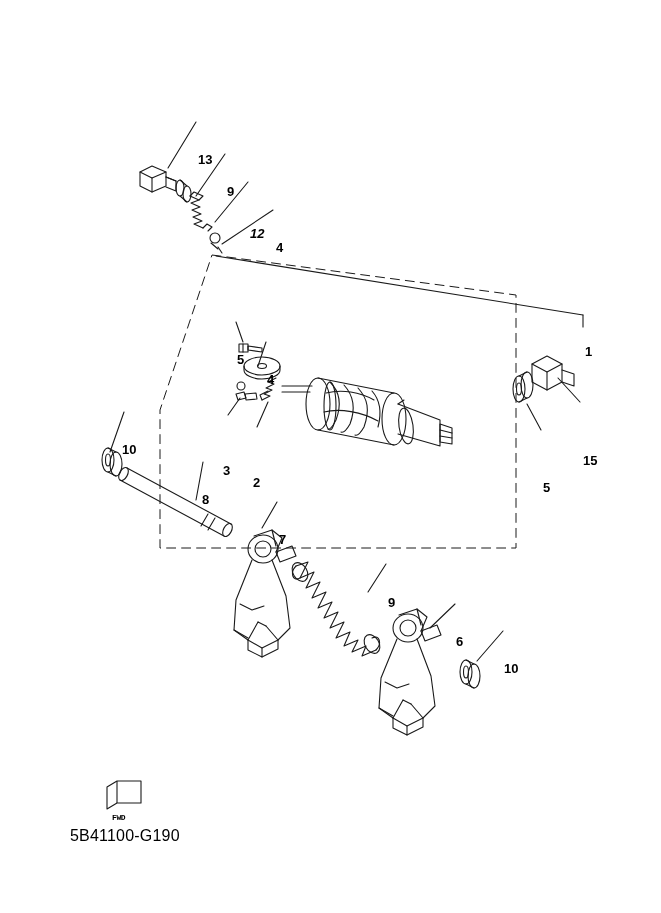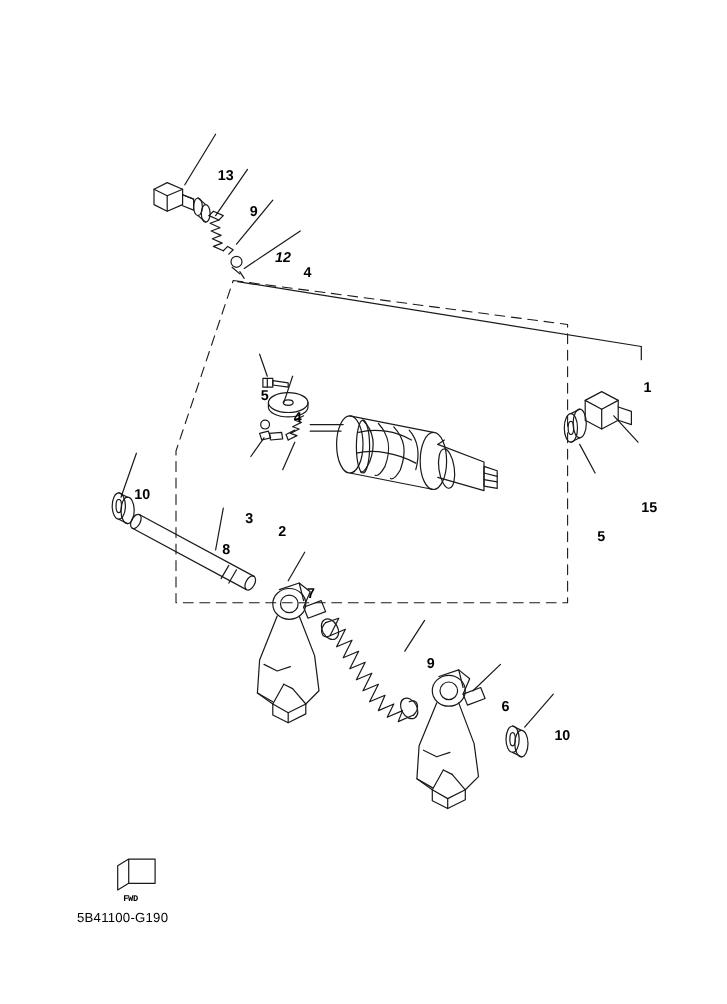--- a/index.html
+++ b/index.html
@@ -37,21 +37,21 @@
     color: #000000;
     line-height: 13px;
     white-space: nowrap;
     margin-top: 43px;
   }
   .part-code {
     position: absolute;
     left: 70px;
     top: 827px;
     font-family: "Liberation Sans", sans-serif;
-    font-size: 12px;
+    font-size: 16px;
     letter-spacing: 0.2px;
     color: #000000;
     white-space: nowrap;
   }
   .fwd-box {
     position: absolute;
     left: 103px;
     top: 779px;
     width: 42px;
     height: 32px;

